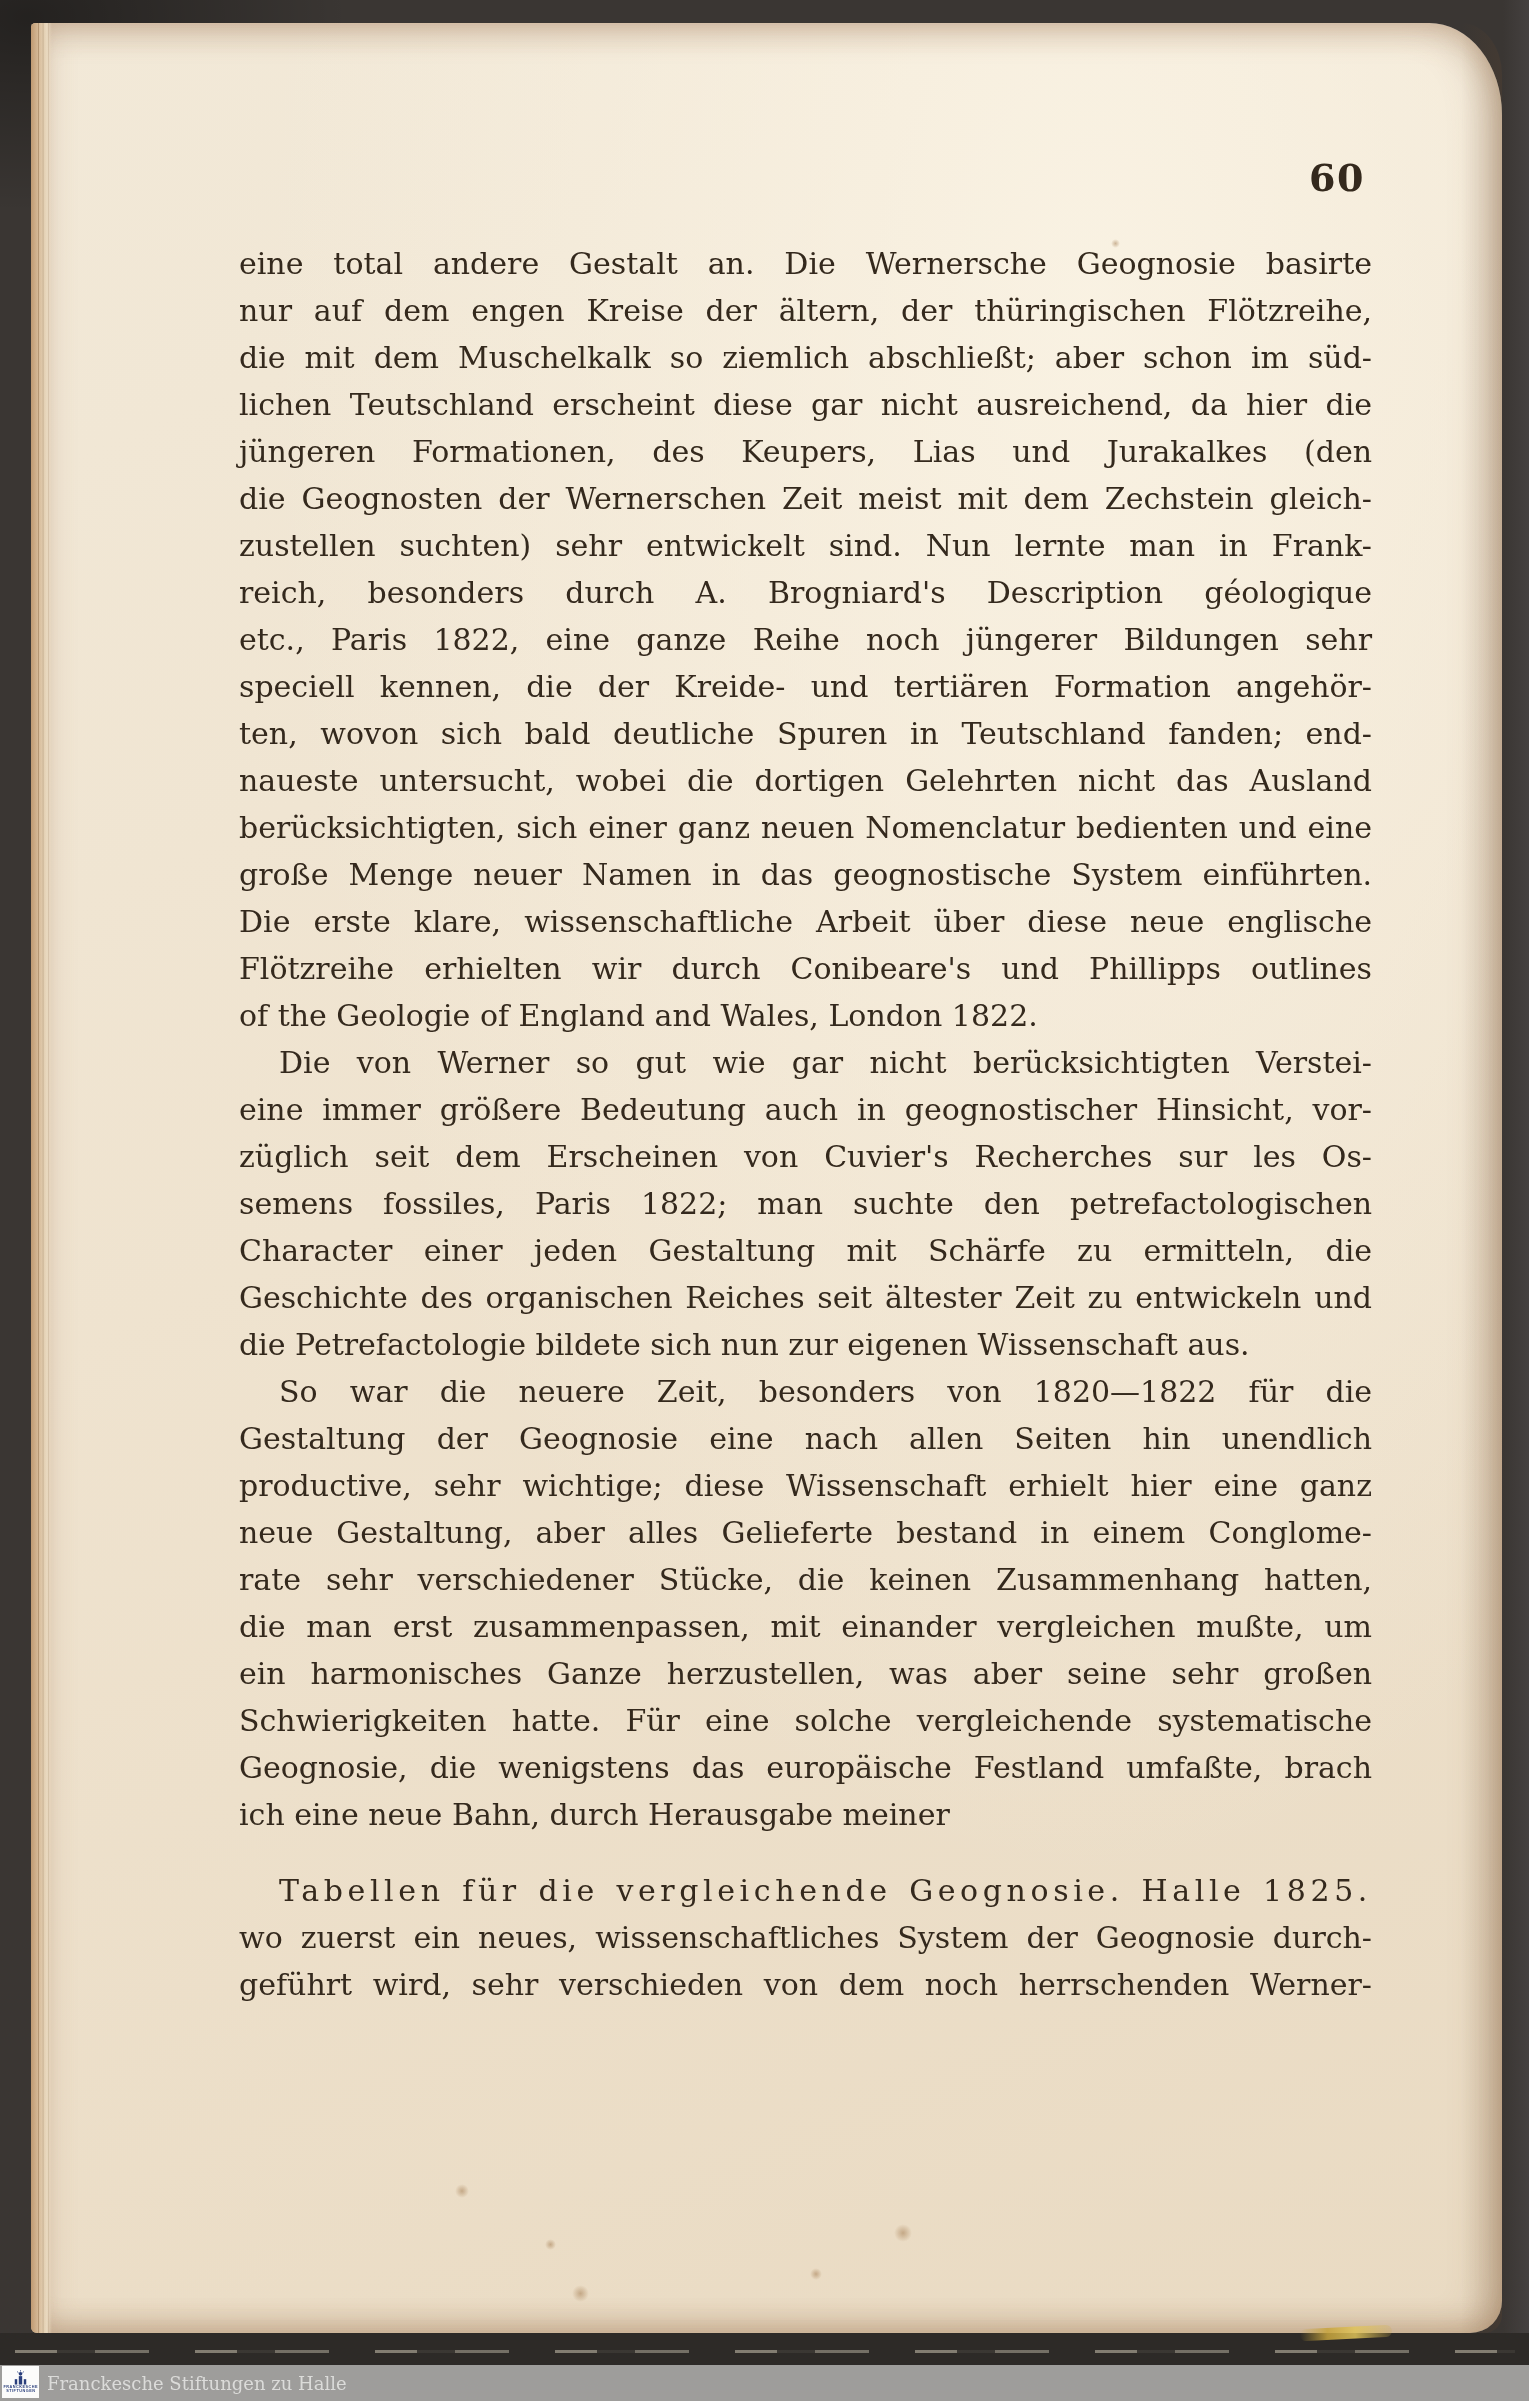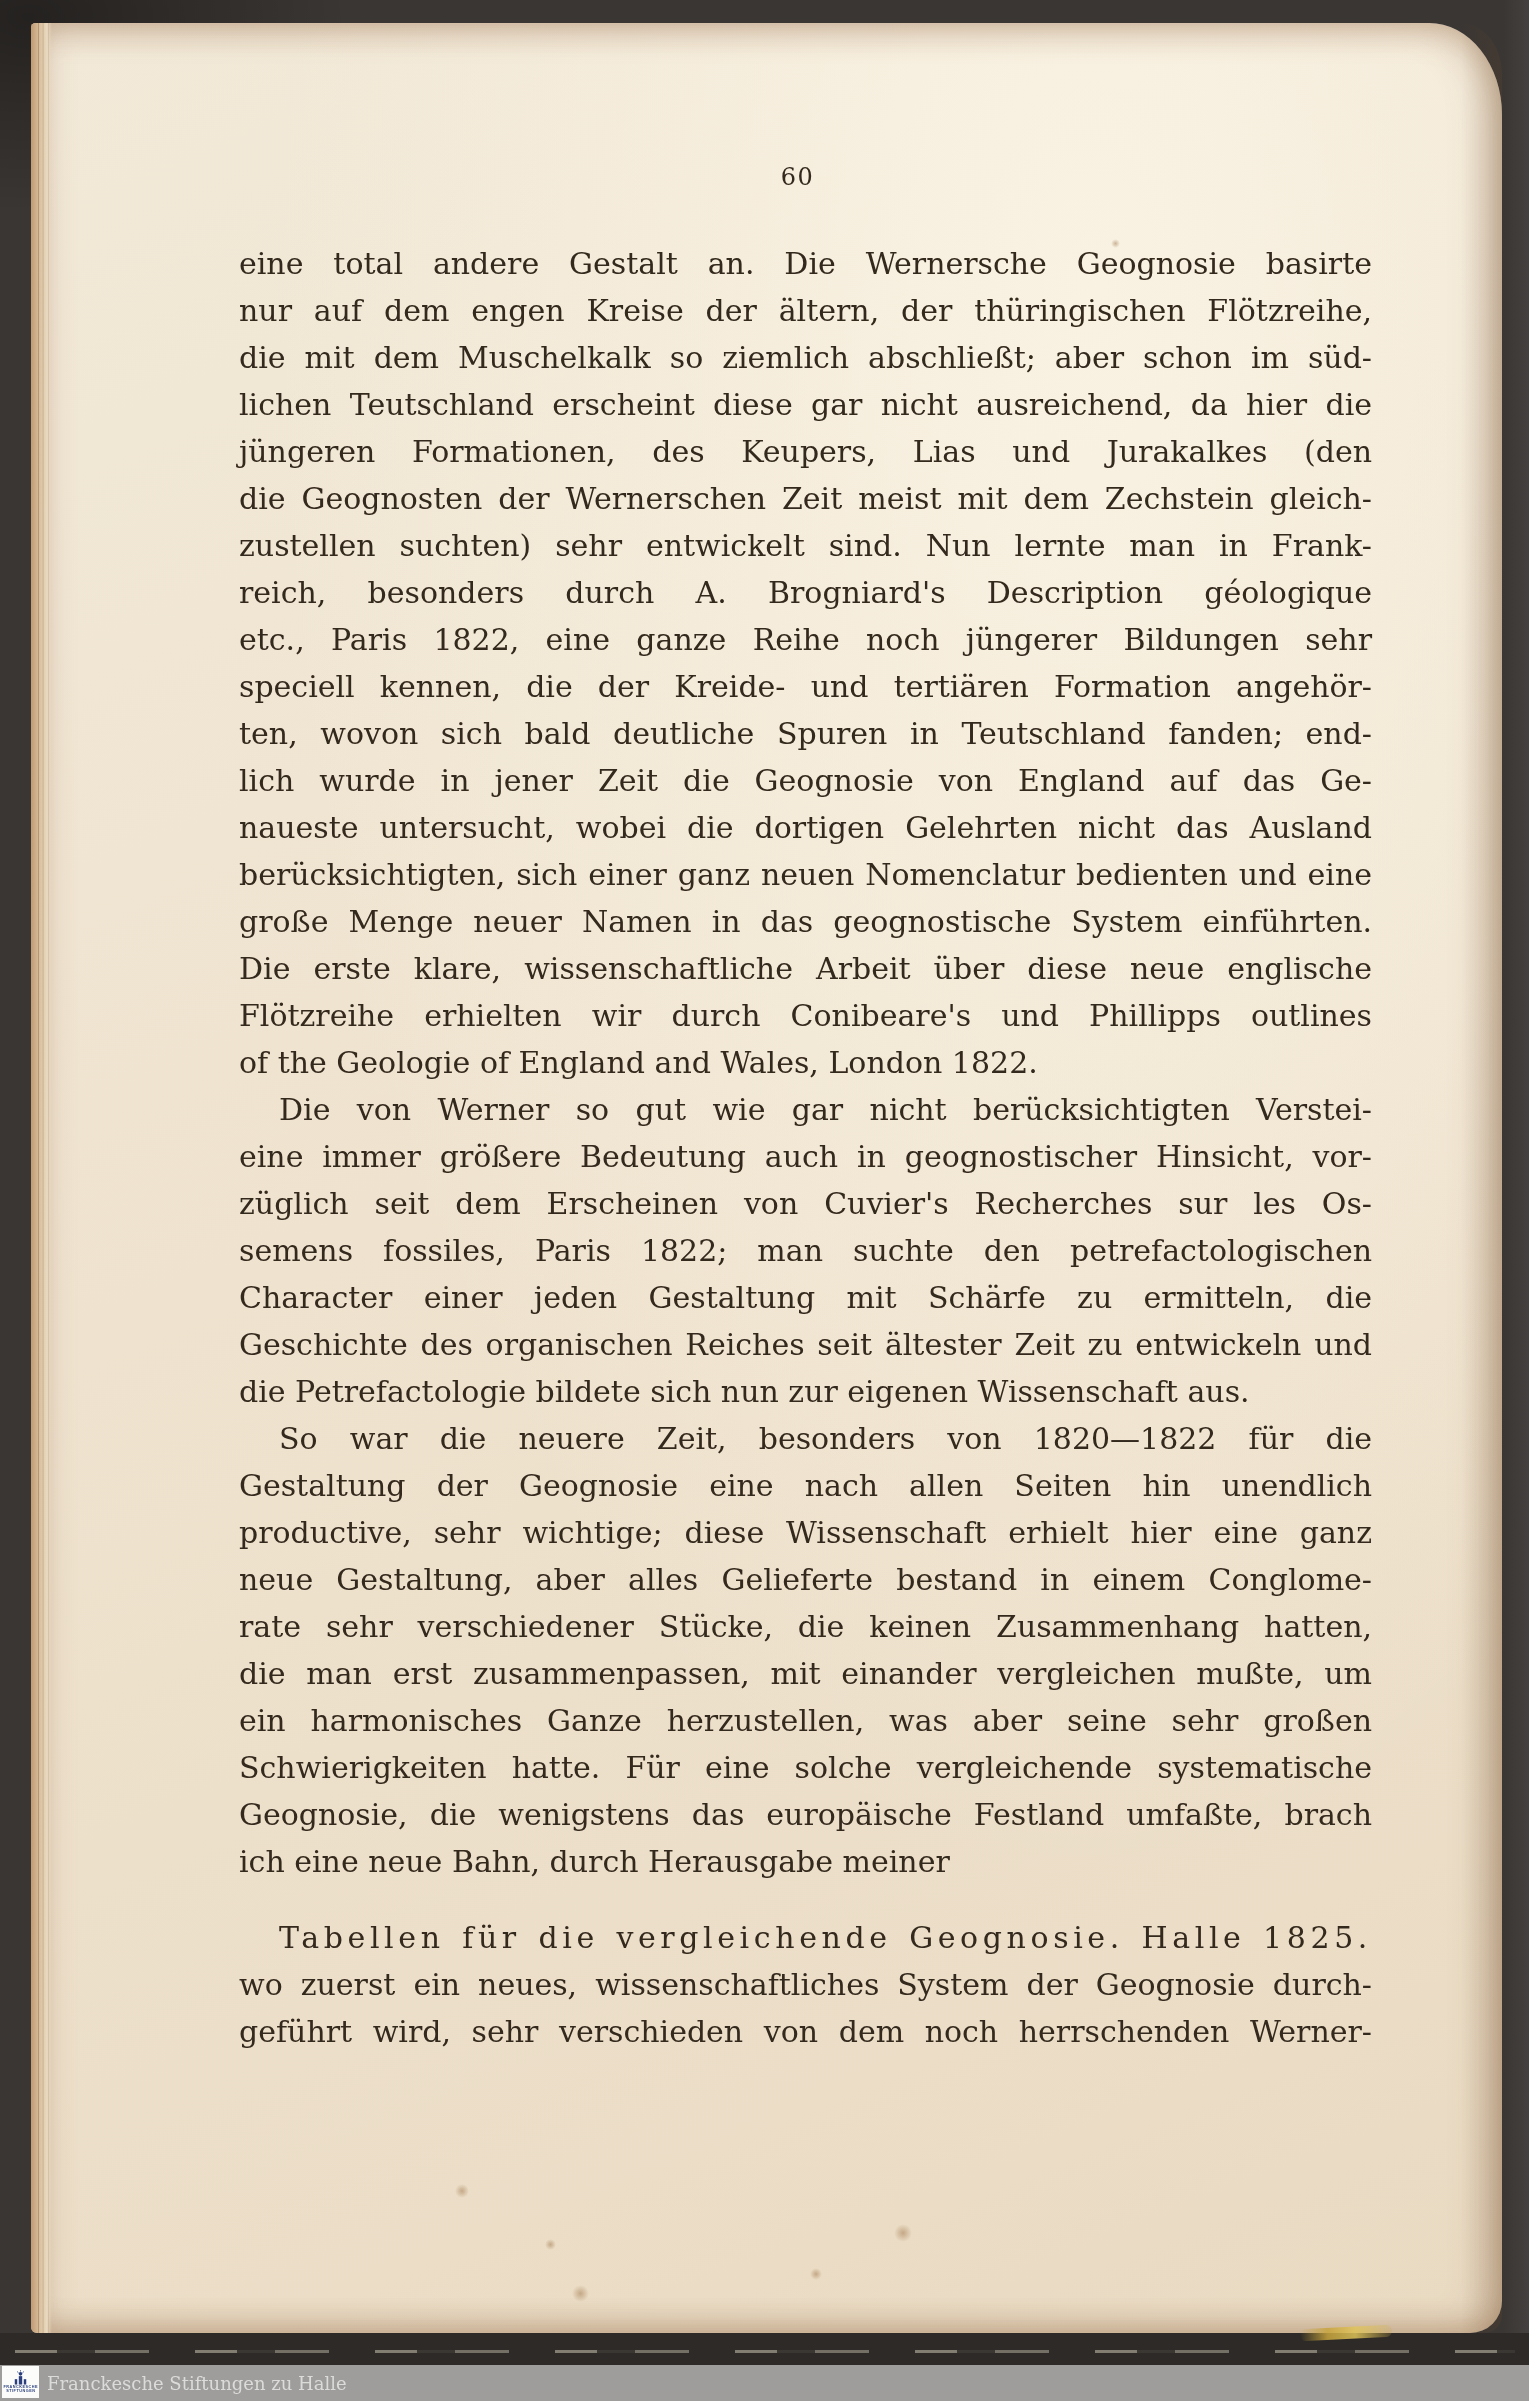--- a/index.html
+++ b/index.html
@@ -30,22 +30,22 @@
          inset 0 -12.2px 23px rgba(145,100,60,.17);}
   .page-left-edge{position:absolute;left:0;top:0;bottom:0;width:21.4px;
        border-radius:4.6px 0 0 6.1px;
        background:linear-gradient(90deg, var(--tan_edge) 0%, #d9bf9e 40%, #e9d9bf 75%, rgba(233,217,191,0) 100%);}
   .page-left-edge:after{content:"";position:absolute;left:6.9px;top:0;bottom:0;width:0.8px;
        background:rgba(120,85,50,.35);box-shadow:4.6px 0 0 rgba(120,85,50,.22), 10px 0 0 rgba(120,85,50,.14);}
   .page-spine-shadow{position:absolute;right:0;top:0;bottom:0;width:41px;
        border-radius:0 73px 32px 0 / 0 92px 32px 0;
        background:linear-gradient(90deg, rgba(110,75,45,0), rgba(110,75,45,.18));}
 
-  .page-number{position:absolute;left:199px;top:134px;width:1135px;text-align:center;
-       font-size:24px;font-weight:normal;letter-spacing:1.5px;color:var(--ink);line-height:41px;}
+  .page-number{position:absolute;left:199px;top:134px;width:1135px;text-align:right;
+       font-size:38px;font-weight:bold;letter-spacing:1.5px;color:var(--ink);line-height:41px;}
 
   .text-block{position:absolute;left:208px;top:217px;width:1133px;color:var(--ink);}
   .para{margin:0;padding:0;}
   .line{height:47px;line-height:47px;font-size:30px;
        text-align:justify;text-align-last:justify;white-space:nowrap_;overflow:visible;}
   .line.endline{text-align-last:left;}
   .line.indent{text-indent:40px;}
   .line.spaced{letter-spacing:4.6px;margin-top:29px;}
 
   .stain{position:absolute;border-radius:50%;
@@ -89,21 +89,20 @@
           <div class="line">nur auf dem engen Kreise der ältern, der thüringischen Flötzreihe,</div>
           <div class="line">die mit dem Muschelkalk so ziemlich abschließt; aber schon im süd-</div>
           <div class="line">lichen Teutschland erscheint diese gar nicht ausreichend, da hier die</div>
           <div class="line">jüngeren Formationen, des Keupers, Lias und Jurakalkes (den</div>
           <div class="line">die Geognosten der Wernerschen Zeit meist mit dem Zechstein gleich-</div>
           <div class="line">zustellen suchten) sehr entwickelt sind.  Nun lernte man in Frank-</div>
           <div class="line">reich, besonders durch A. Brogniard's Description géologique</div>
           <div class="line">etc., Paris 1822, eine ganze Reihe noch jüngerer Bildungen sehr</div>
           <div class="line">speciell kennen, die der Kreide- und tertiären Formation angehör-</div>
           <div class="line">ten, wovon sich bald deutliche Spuren in Teutschland fanden; end-</div>
-          <div class="line">lich wurde in jener Zeit die Geognosie von England auf das Ge-</div>
           <div class="line">naueste untersucht, wobei die dortigen Gelehrten nicht das Ausland</div>
           <div class="line">berücksichtigten, sich einer ganz neuen Nomenclatur bedienten und eine</div>
           <div class="line">große Menge neuer Namen in das geognostische System einführten.</div>
           <div class="line">Die erste klare, wissenschaftliche Arbeit über diese neue englische</div>
           <div class="line">Flötzreihe erhielten wir durch Conibeare's und Phillipps outlines</div>
           <div class="line endline">of the Geologie of England and Wales, London 1822.</div>
         </div>
         <div class="para">
           <div class="line indent">Die von Werner so gut wie gar nicht berücksichtigten Verstei-</div>
           <div class="line">eine immer größere Bedeutung auch in geognostischer Hinsicht, vor-</div>

